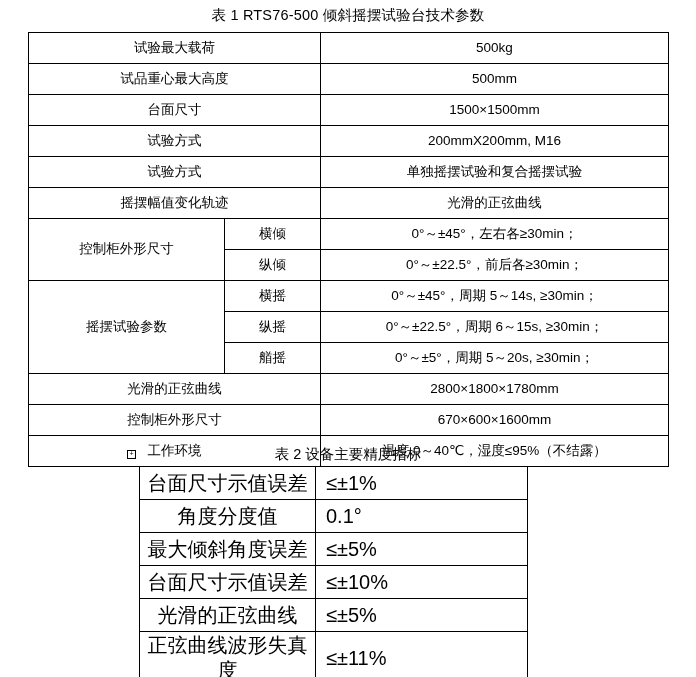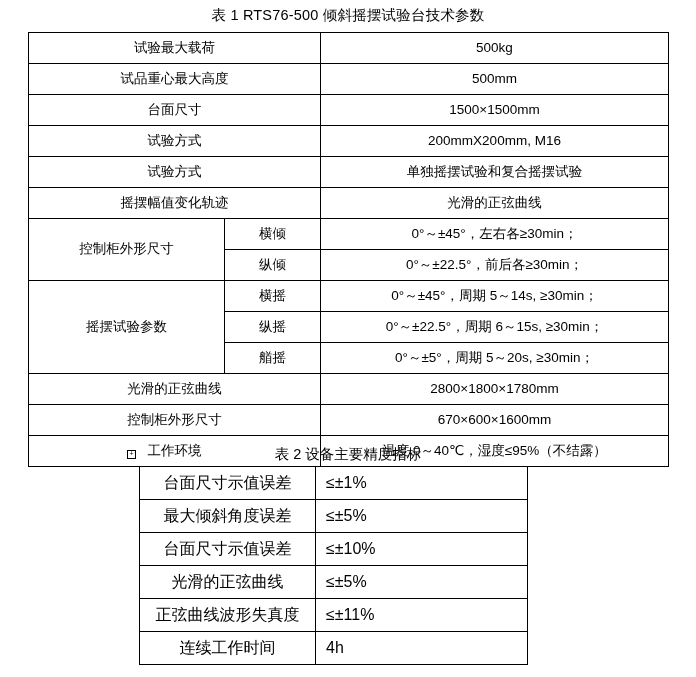--- a/index.html
+++ b/index.html
@@ -92,21 +92,21 @@
     position: absolute;
     top: 466px;
     left: 139px;
     width: 388px;
     border-collapse: collapse;
     table-layout: fixed;
   }
   table.t2 td {
     border: 1px solid #000000;
     height: 30px;
-    font-size: 16px;
+    font-size: 20px;
     font-family: "Liberation Sans", "DejaVu Sans", sans-serif;
     vertical-align: middle;
     padding: 1px 6px;
     line-height: 1.25;
   }
   table.t2 td.k {
     width: 176px;
     text-align: center;
   }
   table.t2 td.v {
@@ -200,20 +200,24 @@
     <colgroup>
         <col style="width:176px">
         <col style="width:212px">
       </colgroup>
     <tbody>
       <tr>
         <td class="k">台面尺寸示值误差</td>
         <td class="v">≤±1%</td>
       </tr>
       <tr>
+        <td class="k">角度分度值</td>
+        <td class="v">0.1°</td>
+      </tr>
+      <tr>
         <td class="k">最大倾斜角度误差</td>
         <td class="v">≤±5%</td>
       </tr>
       <tr>
         <td class="k">台面尺寸示值误差</td>
         <td class="v">≤±10%</td>
       </tr>
       <tr>
         <td class="k">光滑的正弦曲线</td>
         <td class="v">≤±5%</td>

